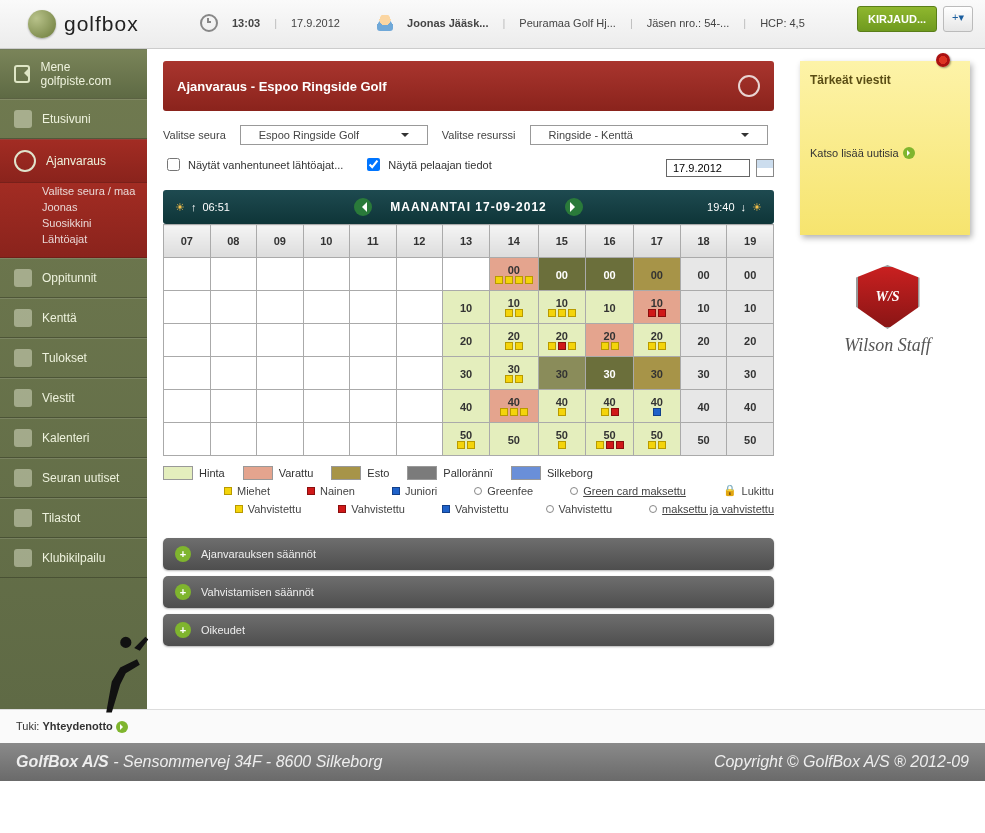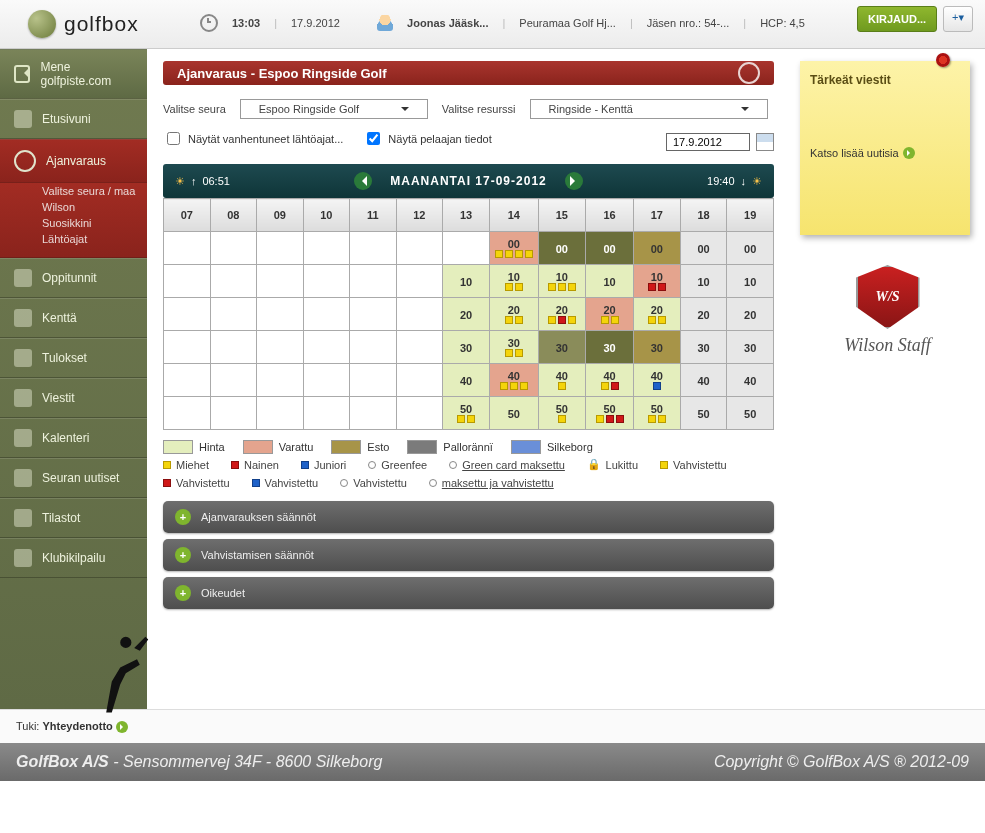--- a/index.html
+++ b/index.html
@@ -24,21 +24,21 @@
   .side-item .ico { width:18px; height:18px; display:inline-block; }
   .side-arrow { width:14px; height:14px; border:2px solid #dfe6c6; border-radius:3px; position:relative; }
   .side-arrow:after{content:'';position:absolute;left:4px;top:2px;border:4px solid transparent;border-right-color:#dfe6c6;}
   .side-active { background:linear-gradient(#a22c23,#8a231c); }
   .side-sub { font-size:11px; color:#e9d7d5; padding:2px 0 2px 42px; }
   .side-sub-wrap { background:linear-gradient(#a22c23,#8a231c); padding:0 0 10px 0; border-bottom:1px solid rgba(0,0,0,.3);}  
   .ico-clock{border:2px solid #e0e4cc;border-radius:50%;width:14px;height:14px;}
   .ico-generic{background:rgba(224,228,204,.5);border-radius:3px;}
 
   .main { flex:1; padding:12px 16px 20px 16px; background:#fff;}
-  .title-bar { background:linear-gradient(#a9352e,#8a231c); color:#fff; font-weight:bold; font-size:13px; padding:1px 14px; border-radius:3px; display:flex; justify-content:space-between; align-items:center;}
+  .title-bar { background:linear-gradient(#a9352e,#8a231c); color:#fff; font-weight:bold; font-size:13px; padding:14px 14px; border-radius:3px; display:flex; justify-content:space-between; align-items:center;}
   .title-bar .clk { width:18px;height:18px;border:2px solid #e9d4d2;border-radius:50%; position:relative;}
   .selectors { margin:14px 0 6px 0; display:flex; align-items:center; gap:14px; font-size:11px; color:#444;}
   .sel { background:#fff; border:1px solid #999; padding:3px 18px; min-width:150px; display:flex; justify-content:space-between; align-items:center;}
   .sel .caret{border:4px solid transparent;border-top-color:#333;margin-top:3px;}
   .checks { display:flex; align-items:center; gap:20px; margin:4px 0 10px 0;}
   .checks label{display:flex;align-items:center;gap:5px;}
   .date-row { display:flex; align-items:center; justify-content:flex-end; gap:6px;}
   .date-input{border:1px solid #666;padding:2px 6px;width:70px;font-size:11px;}
   .cal-ico{width:16px;height:16px;background:linear-gradient(#cde 50%,#fff 50%);border:1px solid #888;}
 
@@ -62,21 +62,21 @@
   .d.c{border-radius:50%;}
   .bg-price{background:#e4eebd !important;}
   .bg-res{background:#e4a48e !important;}
   .bg-block{background:#a79448 !important;}
   .bg-thunder{background:#7b7b7b !important;color:#fff;}
   .bg-dark{background:#6b6f3b !important;color:#fff;}
   .bg-dark2{background:#8a8c5a !important;}
 
   .legend { margin:10px 0 4px 0; display:flex; gap:18px; align-items:center;}
   .sw{width:28px;height:12px;display:inline-block;border:1px solid #999;}
-  .leg2 { margin:4px 0 12px 0; display:flex; flex-wrap:wrap; gap:6px 22px; align-items:center; font-size:11px; color:#444;}
+  .leg2 { margin:4px 0 23px 0; display:flex; flex-wrap:wrap; gap:6px 37px; align-items:center; font-size:11px; color:#444;justify-content:flex-end;}
   .leg2 span{display:flex;align-items:center;gap:5px;}
 
   .accordion { background:linear-gradient(#6e6e6e,#4e4e4e); color:#eee; border-radius:5px; padding:8px 12px; margin:6px 0; display:flex; align-items:center; gap:10px; font-size:11px; box-shadow:0 1px 2px rgba(0,0,0,.3);}
   .acc-plus{width:16px;height:16px;border-radius:50%;background:#7fb52e;color:#fff;display:flex;align-items:center;justify-content:center;font-weight:bold;}
 
   .rightcol { width:175px; padding:12px 10px; position:relative;}
   .sticky { background:linear-gradient(#fdf3a8,#f6e46e); width:150px; min-height:150px; padding:12px 10px; box-shadow:2px 3px 6px rgba(0,0,0,.3); font-size:11px; position:relative;}
   .sticky h4{margin:0 0 60px 0;font-size:12px;color:#5a4d14;}
   .pin{position:absolute;top:-8px;right:20px;width:14px;height:14px;background:radial-gradient(circle,#d32 40%,#a11 41%);border-radius:50%;box-shadow:1px 1px 2px rgba(0,0,0,.4);}
   .wilson{margin-top:30px;text-align:center;color:#555;font-style:italic;font-family:Georgia,serif;font-size:18px;}
@@ -127,21 +127,21 @@
         <div class="side-item">
           <span class="ico ico-generic"></span>
           <span>Etusivuni</span>
         </div>
         <div class="side-item side-active">
           <span class="ico ico-clock"></span>
           <span>Ajanvaraus</span>
         </div>
         <div class="side-sub-wrap">
           <div class="side-sub">Valitse seura / maa</div>
-          <div class="side-sub">Wilson</div>
+          <div class="side-sub">Joonas</div>
           <div class="side-sub">Suosikkini</div>
           <div class="side-sub">Lähtöajat</div>
         </div>
         <div class="side-item">
           <span class="ico ico-generic"></span>
           <span>Oppitunnit</span>
         </div>
         <div class="side-item">
           <span class="ico ico-generic"></span>
           <span>Kenttä</span>

